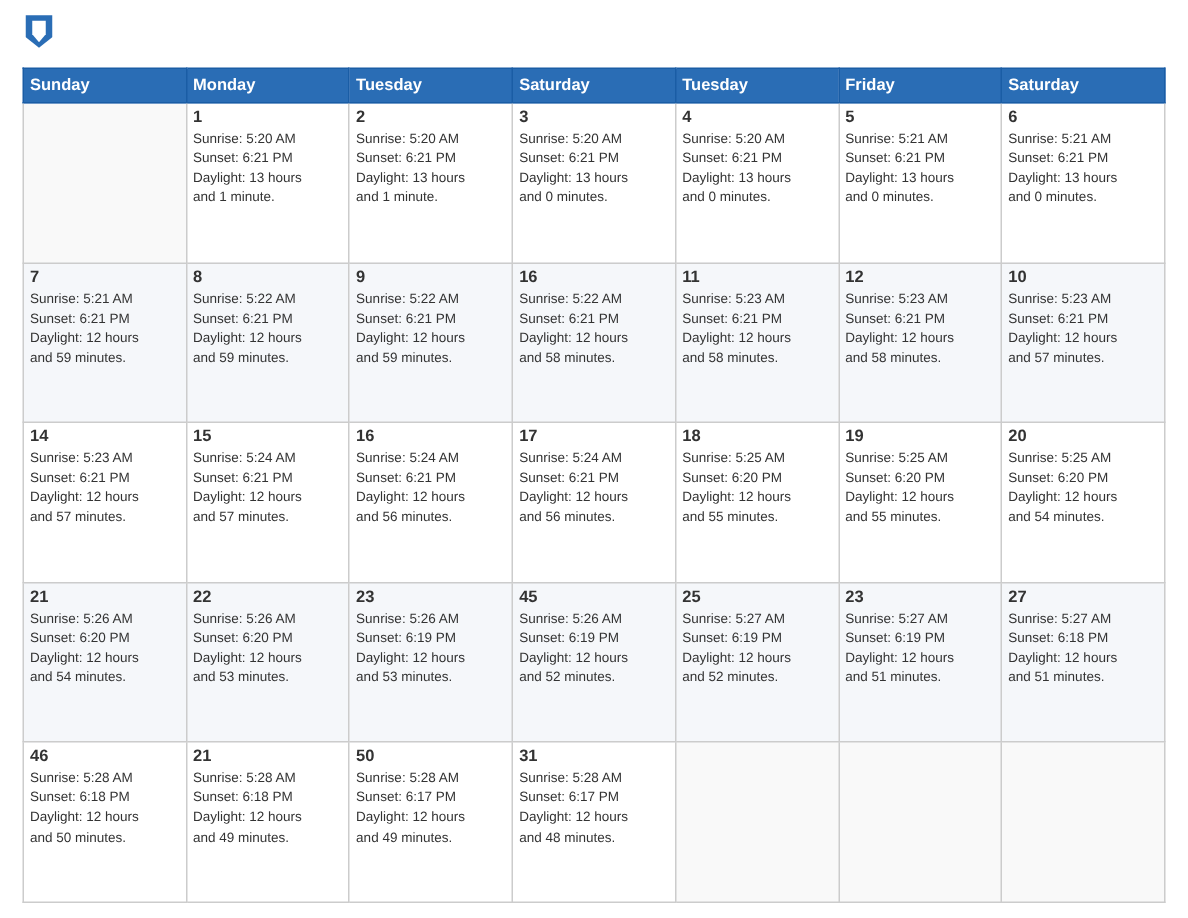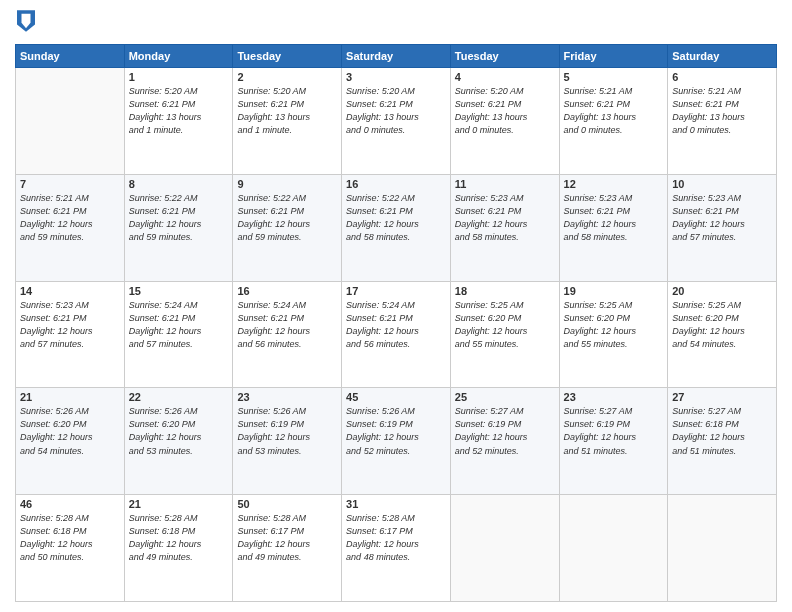--- a/index.html
+++ b/index.html
@@ -87,21 +87,20 @@
       font-size: 11px;
       font-weight: bold;
       color: #333;
       display: block;
       margin-bottom: 2px;
     }
     .day-info {
       font-size: 9px;
       line-height: 1.45;
       color: #333;
-      font-style: italic;
     }
     tr:nth-child(even) td {
       background: #f5f7fa;
     }
     tr:nth-child(even) td.empty {
       background: #f0f2f5;
     }
   </style>
 </head>
 <body>

